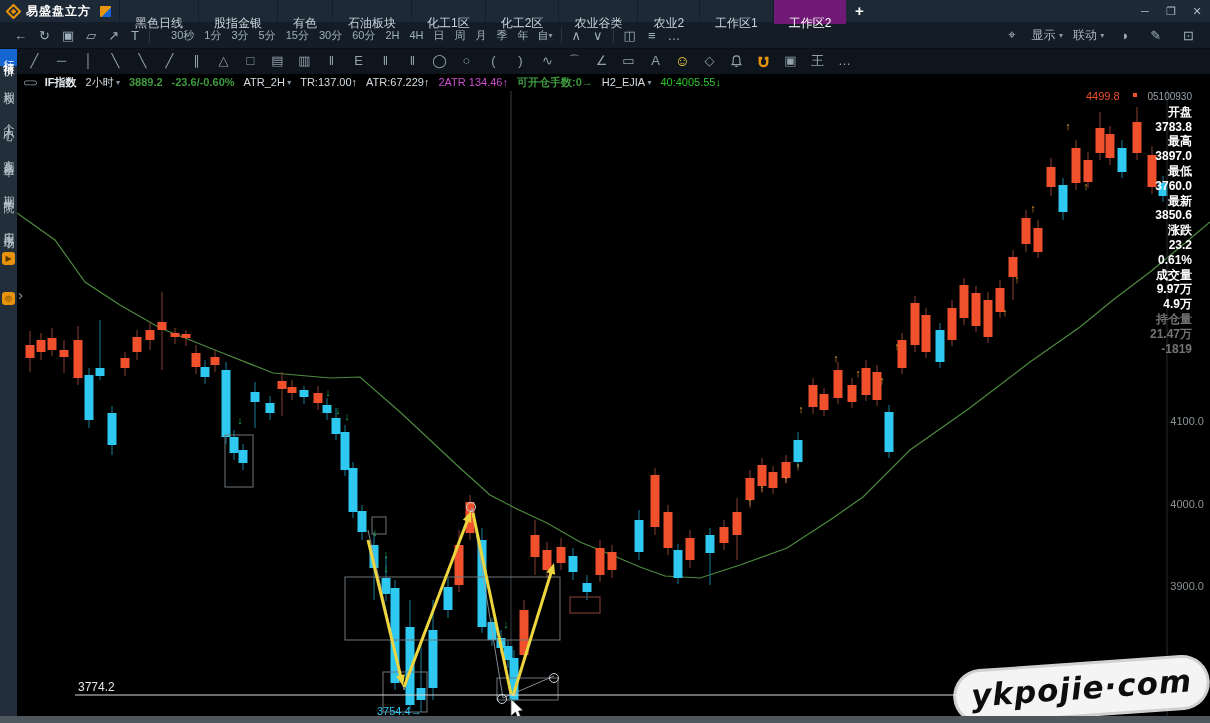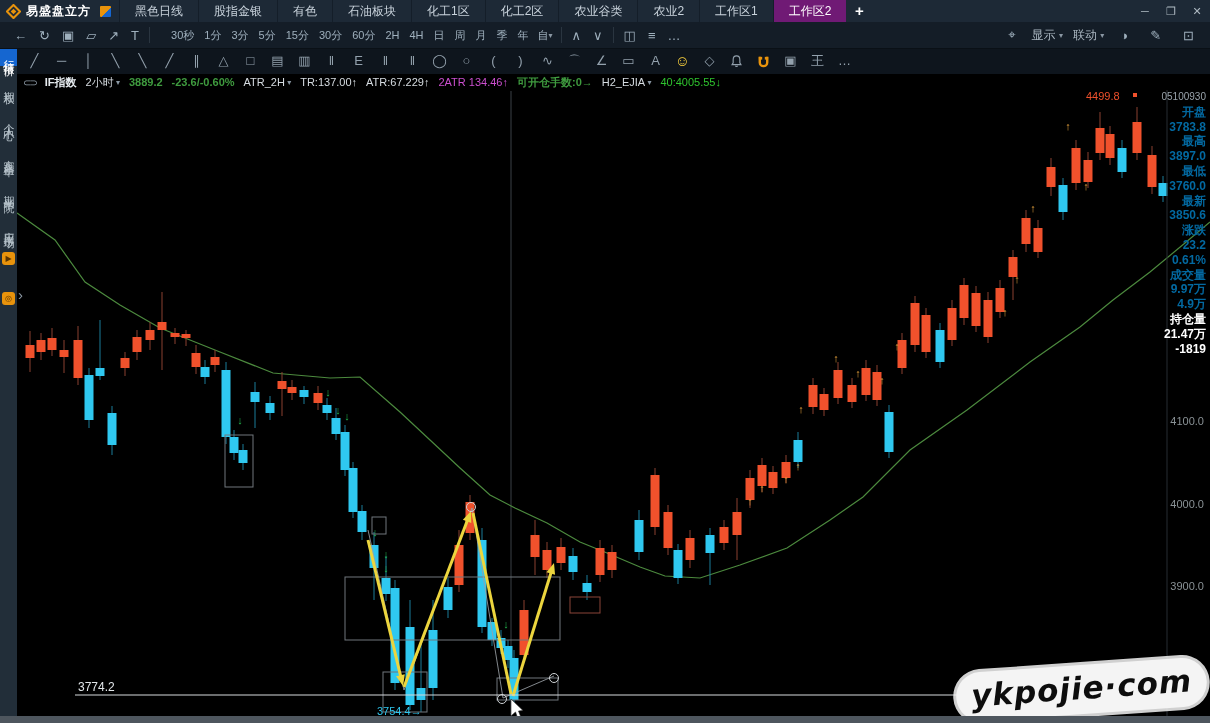--- a/index.html
+++ b/index.html
@@ -6,21 +6,21 @@
   body{width:1210px;height:723px;background:#000;position:relative;overflow:hidden;
        font-family:"Liberation Sans",sans-serif;-webkit-font-smoothing:antialiased;}
   
   .titlebar{position:absolute;top:0;left:0;right:0;height:22px;background:#1d2936;
     display:flex;align-items:center;color:#c9d3dc;font-size:12px;z-index:30;}
   .logo{display:flex;align-items:center;gap:5px;padding:0 8px 0 6px;}
   .logo .lg-svg{width:15px;height:15px;}
   .app-title{color:#fff;font-weight:700;letter-spacing:1px;}
   .mini-sq{width:11px;height:11px;margin-left:4px;background:linear-gradient(135deg,#e8930c 0 55%,#1566d0 55% 100%);border-radius:1px;}
   .tabs{display:flex;height:22px;}
-  .tab{padding:0 15px;line-height:22px;border-left:1px solid #141e29;cursor:default;white-space:nowrap;}
+  .tab{padding:12px 15px;line-height:22px;border-left:1px solid #141e29;cursor:default;white-space:nowrap;}
   .tab.active{background:#701a75;color:#fff;}
   .tab-add{width:26px;text-align:center;line-height:22px;color:#fff;font-size:15px;font-weight:700;}
   .tb-right{margin-left:auto;display:flex;align-items:center;height:22px;}
   .menu-item{padding:0 9px;line-height:22px;white-space:nowrap;}
   .menu-item.boxed{border:1px solid #5a6875;line-height:16px;margin-right:4px;padding:0 6px;border-radius:2px;}
   .winbtn{width:26px;text-align:center;line-height:22px;color:#aeb9c2;font-size:11px;}
   
   .toolbar2{position:absolute;top:22px;left:0;right:0;height:26px;background:#141d27;
     border-bottom:1px solid #0a1016;display:flex;align-items:center;color:#9fb0bd;
     font-size:11px;z-index:29;padding-left:8px;}
@@ -50,24 +50,24 @@
   .sidebar{position:absolute;top:44px;left:0;bottom:7px;width:17px;background:#222e39;
     z-index:26;display:flex;flex-direction:column;align-items:center;}
   .side-item{writing-mode:vertical-rl;color:#b6c2ca;font-size:11px;letter-spacing:2px;
     padding:7px 0;width:17px;text-align:center;margin-bottom:14px;line-height:17px;}
   .side-item.active{background:#1566d0;color:#fff;margin-bottom:10px;}
   .side-ic{width:13px;height:13px;border-radius:3px;background:#e8930c;color:#5a3400;
     font-size:8px;line-height:13px;text-align:center;margin-bottom:27px;}
   
   .chart-area{position:absolute;left:17px;top:90px;width:1193px;height:626px;background:#000;z-index:5;}
   .chart-chevron{position:absolute;left:18px;top:286px;color:#8a97a3;font-size:15px;z-index:10;}
-  .quote-panel{position:absolute;right:1px;top:90px;width:46px;z-index:12;text-align:right;padding-right:3px;}
+  .quote-panel{position:absolute;right:15px;top:90px;width:46px;z-index:12;text-align:right;padding-right:3px;}
   .qrow{font-size:12px;line-height:14.8px;font-weight:700;white-space:nowrap;}
-  .qrow.red{color:#0369a1;}
-  .qrow.green{color:#ffffff;}
+  .qrow.red{color:#ffffff;}
+  .qrow.green{color:#737373;}
   .qrow.gray{color:#9aa4ac;font-weight:400;font-size:10px;}
   .watermark{position:absolute;right:3px;bottom:9px;z-index:20;background:#f4f4f4;
     border-radius:26px;padding:5px 15px 8px 15px;transform:rotate(-4deg);
     font-family:"DejaVu Sans",sans-serif;font-style:italic;font-weight:700;font-size:31px;
     color:#0d0d0d;box-shadow:0 0 0 3px rgba(244,244,244,.85);letter-spacing:1px;}
   .bottombar{position:absolute;left:0;right:0;bottom:0;height:7px;background:#4e565e;z-index:31;}
 </style>
 </head>
 <body>
 

